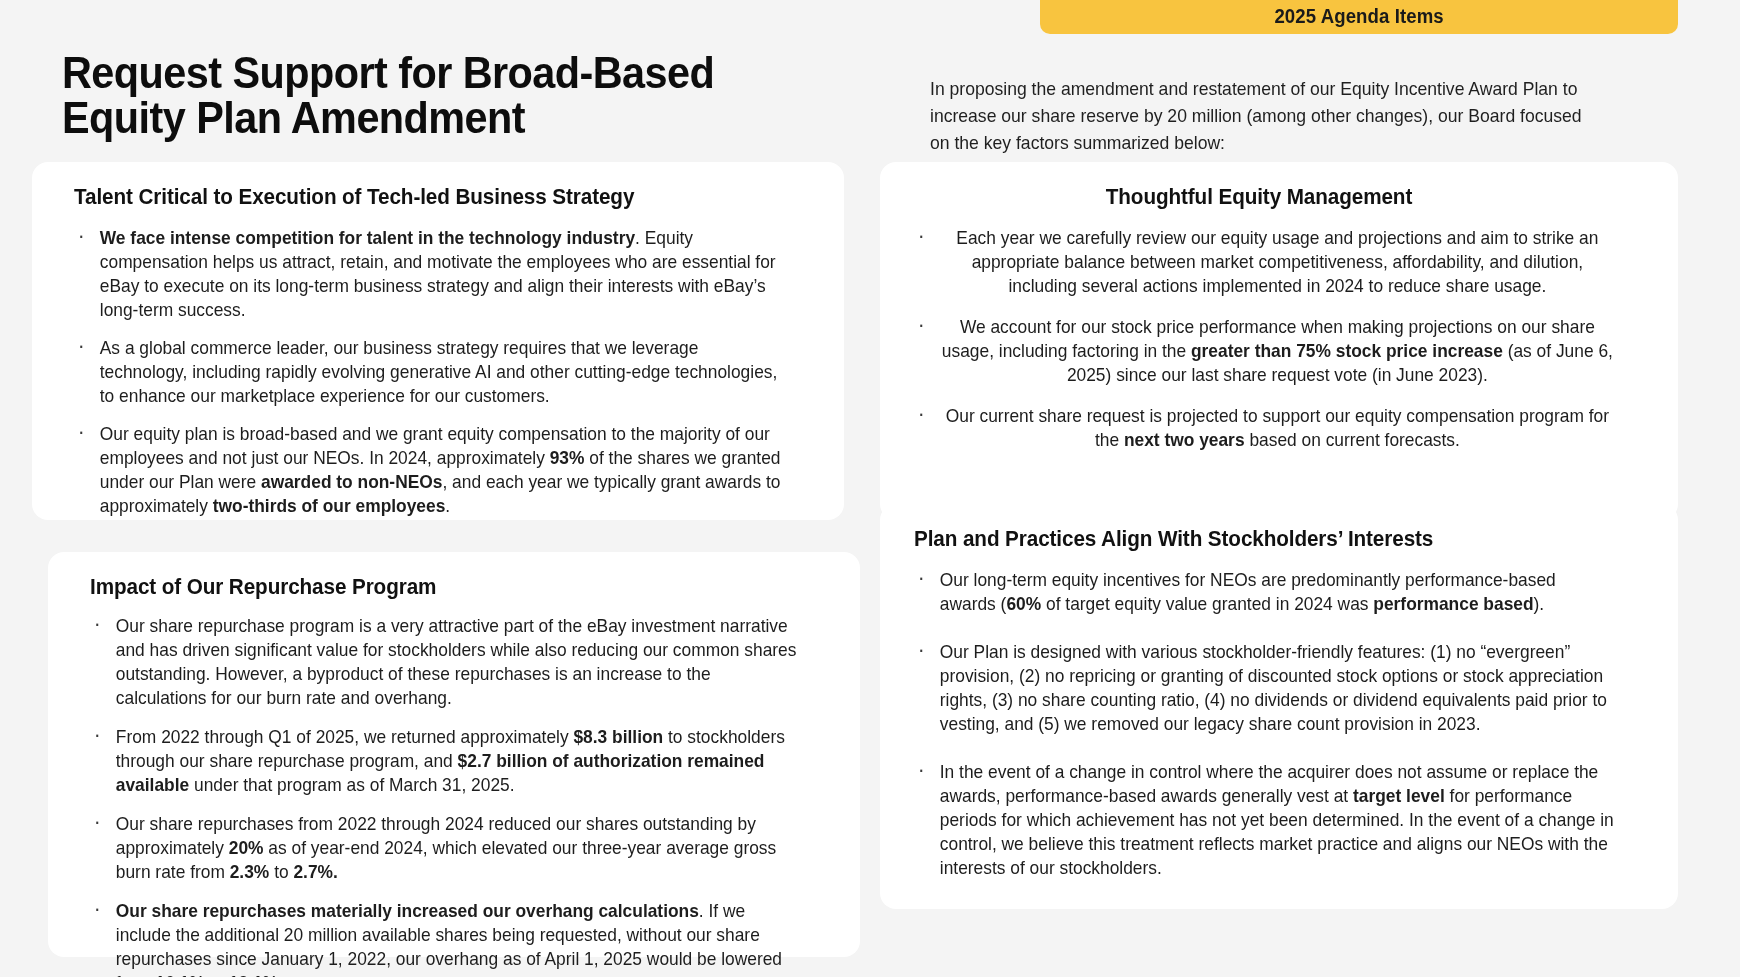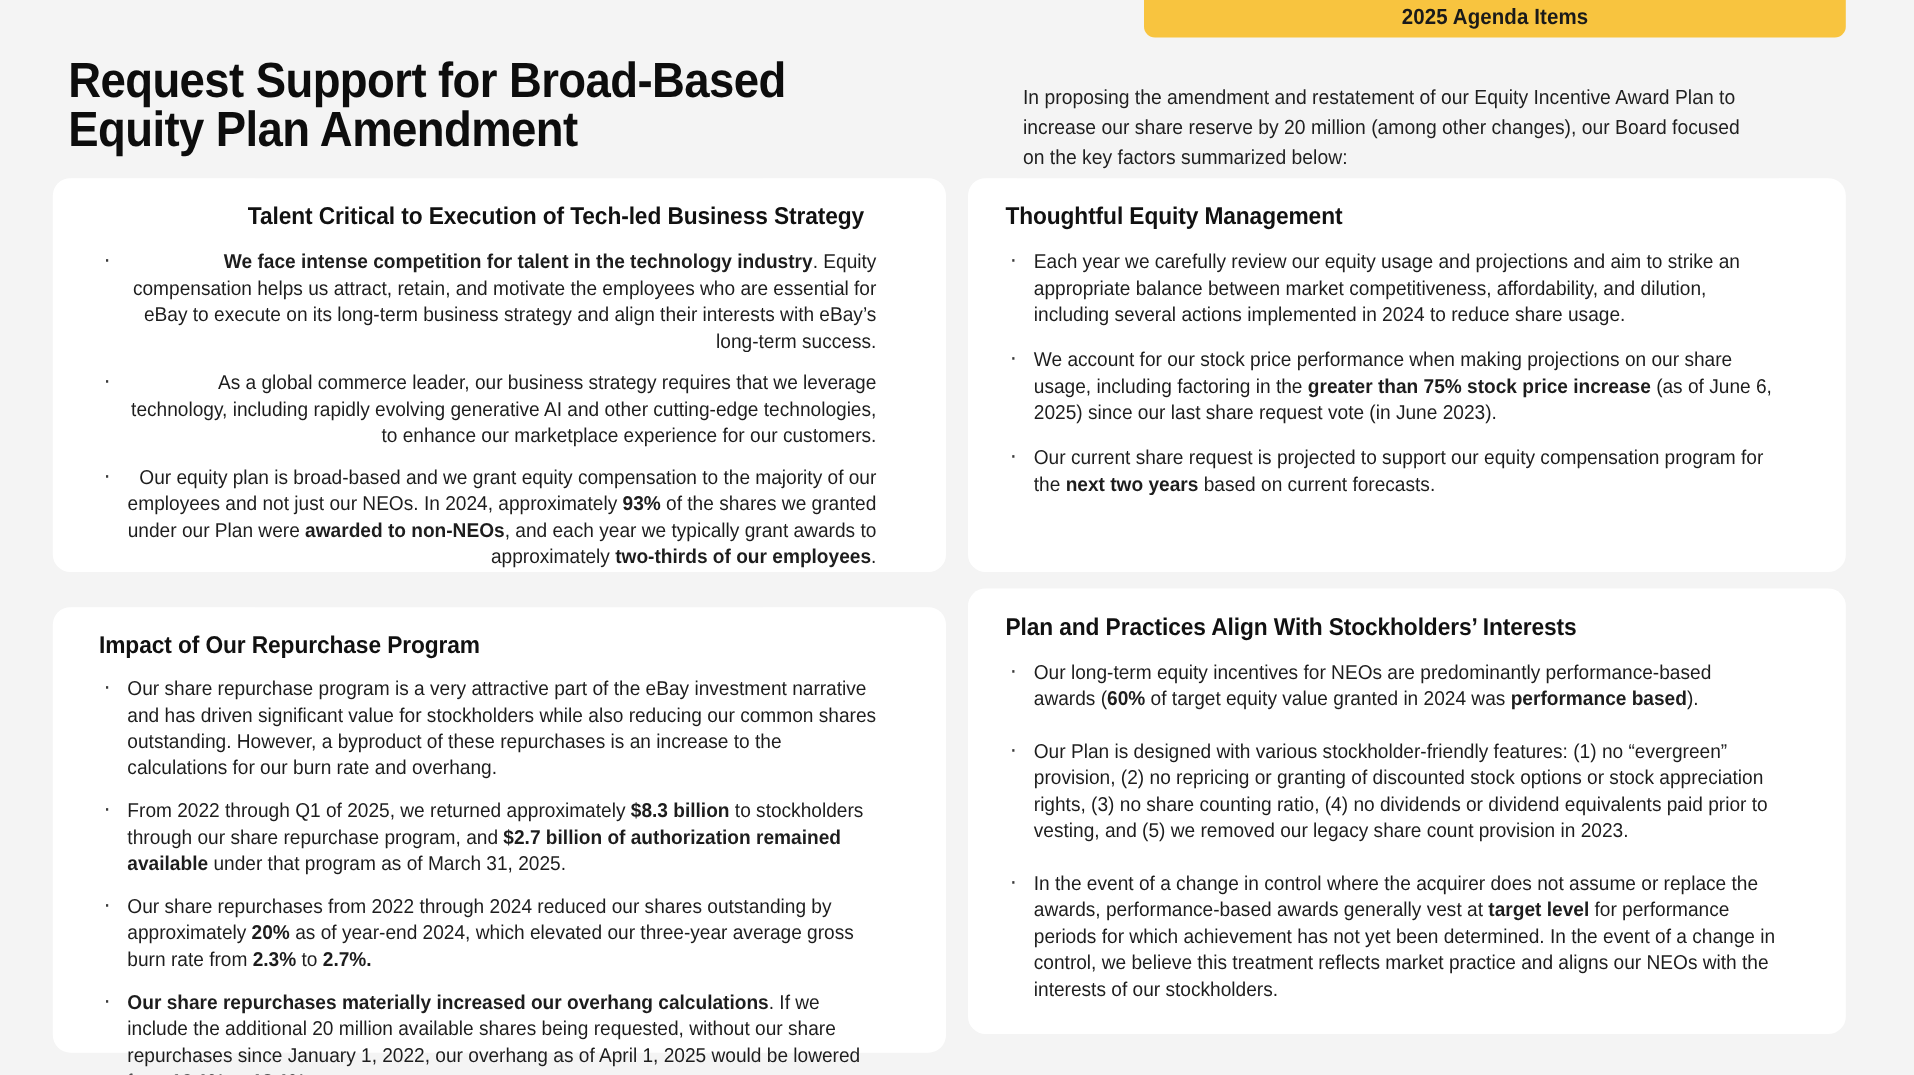--- a/index.html
+++ b/index.html
@@ -48,24 +48,24 @@
     color: #1f1f1f;
     transform: scaleX(.95); transform-origin: left top;
   }
 
   
   .card {
     position: absolute;
     background: #ffffff;
     border-radius: 16px;
   }
-  #card-talent     { left: 48px;  top: 162px; width: 812px; height: 358px; text-align: right; }
+  #card-talent     { left: 32px;  top: 162px; width: 812px; height: 358px; }
   #card-repurchase { left: 48px;  top: 552px; width: 812px; height: 405px; }
-  #card-equity-mgmt{ left: 880px; top: 162px; width: 798px; height: 358px; }
-  #card-align      { left: 880px; top: 535px; width: 798px; height: 405px; }
+  #card-equity-mgmt{ left: 880px; top: 162px; width: 798px; height: 358px; text-align: center; }
+  #card-align      { left: 880px; top: 504px; width: 798px; height: 405px; }
 
   .card-inner { padding: 22px 30px 0 42px; }
   #card-equity-mgmt .card-inner,
   #card-align .card-inner { padding-left: 34px; }
 
   .card-heading {
     font-size: 22px; font-weight: 700; color: #111;
     letter-spacing: -0.1px;
     margin-bottom: 16px;
     transform: scaleX(.94); transform-origin: left top;

